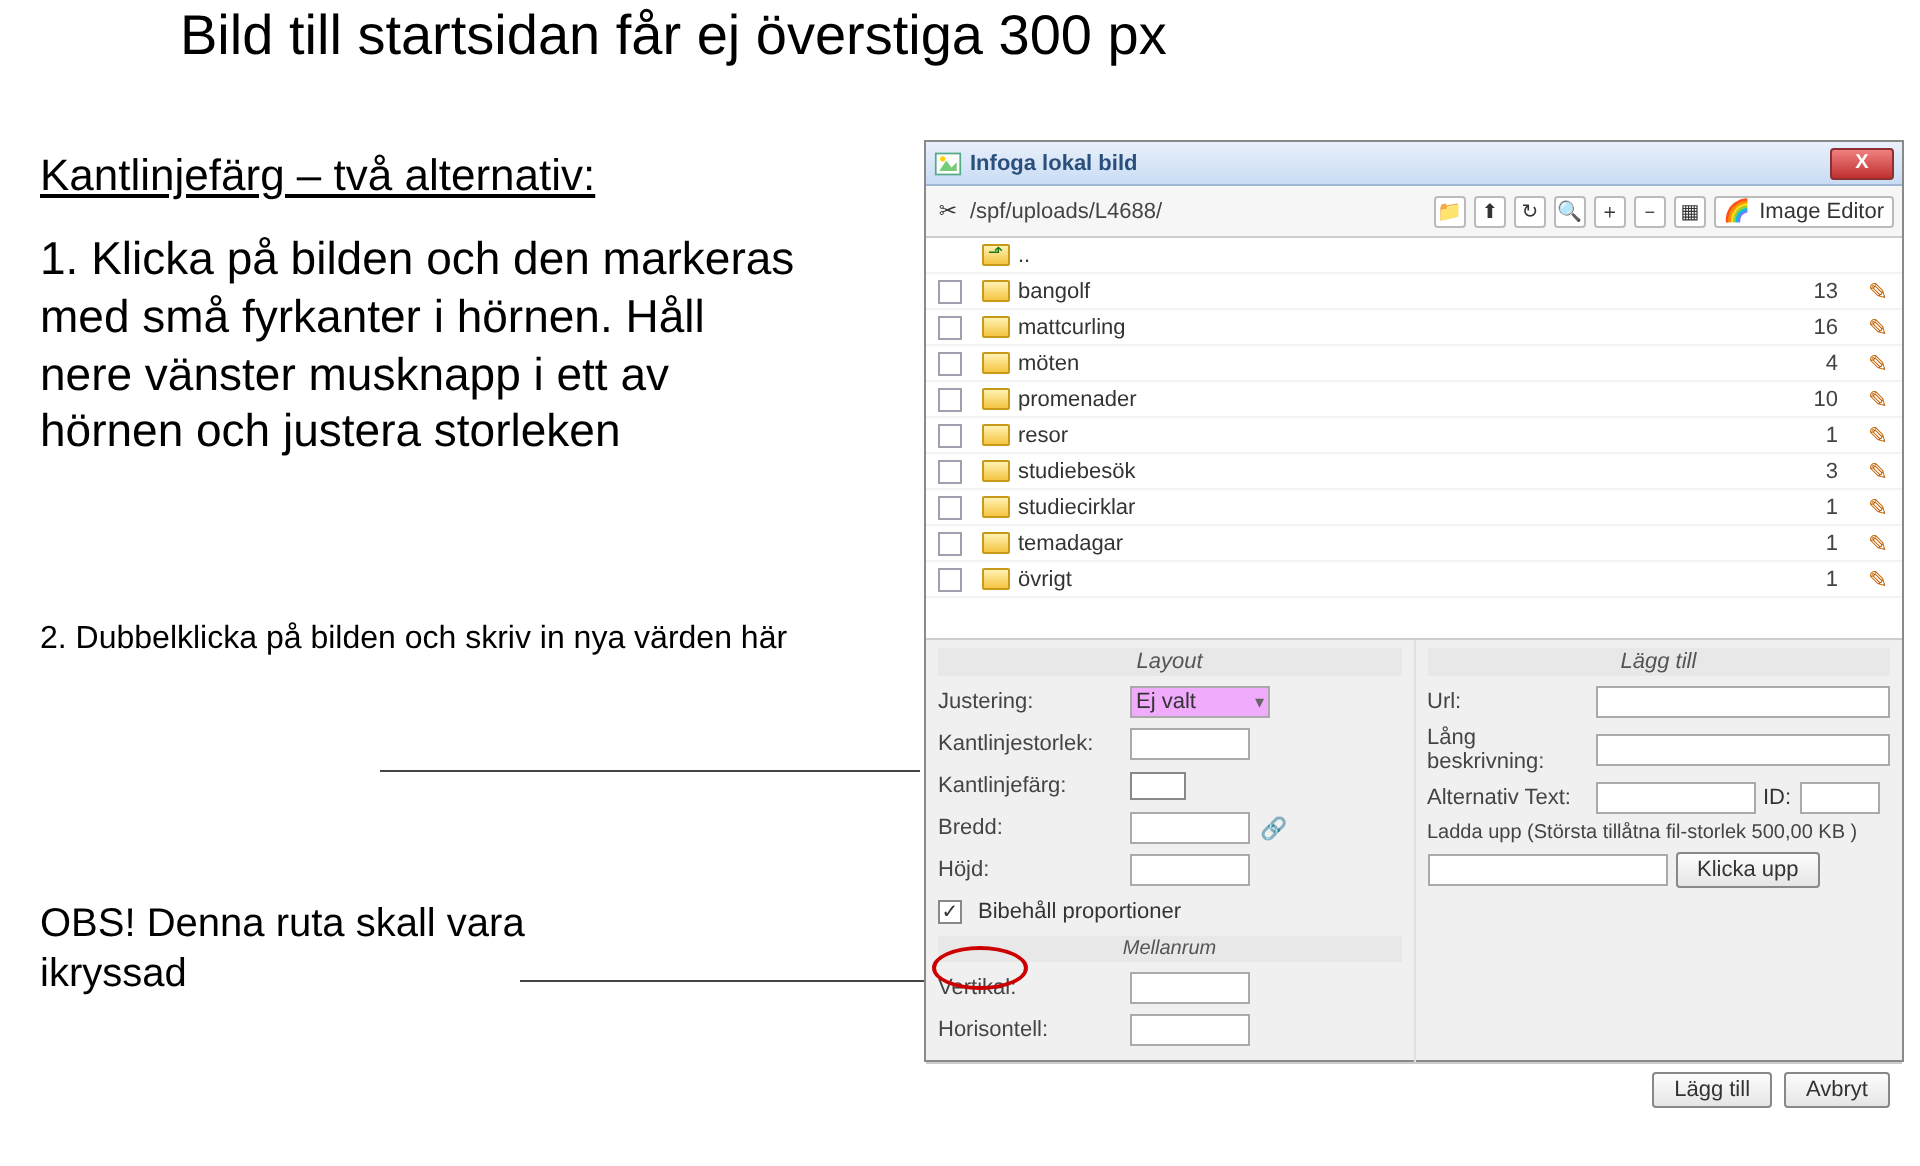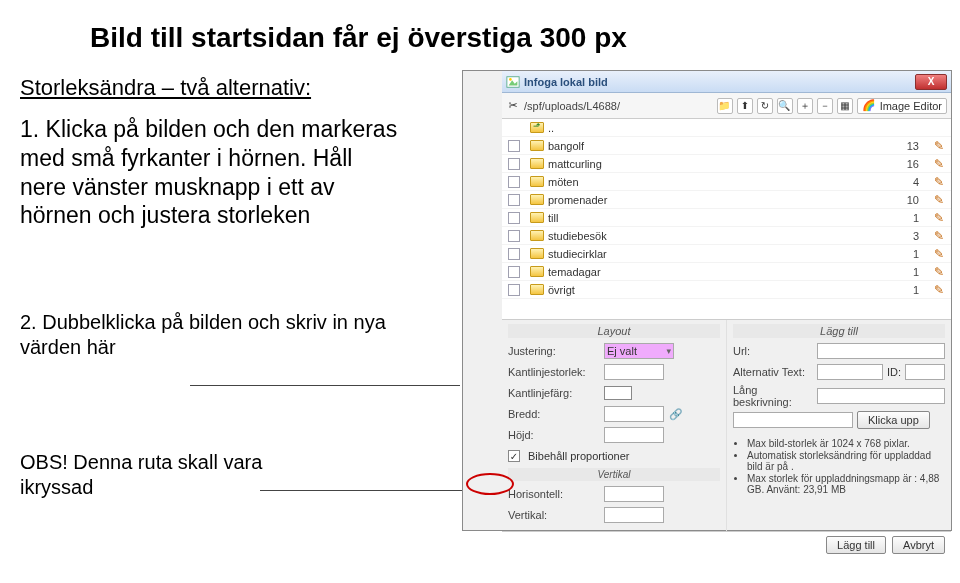--- a/index.html
+++ b/index.html
@@ -7,24 +7,24 @@
     margin: 0;
     width: 960px;
     height: 583px;
     font-family: Arial, Helvetica, sans-serif;
     background: #fff;
     position: relative;
     overflow: hidden;
   }
   .page-title {
     position: absolute;
-    top: 22px;
+    top: 2px;
     left: 90px;
     font-size: 28px;
-    font-weight: bold;
+    font-weight: normal;
     color: #000;
   }
   .subtitle {
     position: absolute;
     top: 75px;
     left: 20px;
     font-size: 22px;
     text-decoration: underline;
     color: #000;
   }
@@ -35,21 +35,21 @@
     width: 380px;
     font-size: 23px;
     line-height: 1.25;
     color: #000;
   }
   .step2 {
     position: absolute;
     top: 310px;
     left: 20px;
     width: 380px;
-    font-size: 20px;
+    font-size: 16px;
     line-height: 1.25;
     color: #000;
   }
   .obs {
     position: absolute;
     top: 450px;
     left: 20px;
     width: 300px;
     font-size: 20px;
     line-height: 1.25;
@@ -77,21 +77,20 @@
   .dialog {
     position: absolute;
     top: 70px;
     left: 462px;
     width: 490px;
     height: 461px;
     background: #f0f0f0;
     border: 1px solid #8a8a8a;
     font-size: 11px;
     color: #333;
-    padding-left: 39px;
   }
   .titlebar {
     height: 22px;
     background: linear-gradient(#e9f0fb,#c9dcf4);
     display: flex;
     align-items: center;
     justify-content: space-between;
     padding: 0 4px;
     border-bottom: 1px solid #9fb7d4;
   }
@@ -168,21 +167,21 @@
   .bullets li{margin-bottom:1px;}
   .ring{position:absolute;border:2px solid #c00;border-radius:50%;}
   .ring-cbx{top:473px;left:466px;width:48px;height:22px;}
   .upload-area{display:flex;flex-direction:column;gap:4px;}
   .small{font-size:10px;}
 </style>
 </head>
 <body>
 
 <div class="page-title">Bild till startsidan får ej överstiga 300 px</div>
-<div class="subtitle">Storleksändra – två alternativ:</div>
+<div class="subtitle">Kantlinjefärg – två alternativ:</div>
 <div class="step1">1. Klicka på bilden och den markeras med små fyrkanter i hörnen. Håll nere vänster musknapp i ett av hörnen och justera storleken</div>
 <div class="step2">2. Dubbelklicka på bilden och skriv in nya värden  här</div>
 <div class="obs">OBS! Denna ruta skall vara ikryssad</div>
 <div class="line1"></div>
 <div class="line2"></div>
 
 <div class="dialog">
   <div class="titlebar">
     <div class="titlebar-left">
       <span class="picicon">
@@ -279,21 +278,21 @@
       <span class="edit">
           <span class="pencil">✎</span>
         </span>
     </div>
     <div class="frow">
       <span class="sel">
           <span class="chk"></span>
         </span>
       <span class="name">
           <span class="fld"></span>
-          <span>till</span>
+          <span>resor</span>
         </span>
       <span class="size">1</span>
       <span class="edit">
           <span class="pencil">✎</span>
         </span>
     </div>
     <div class="frow">
       <span class="sel">
           <span class="chk"></span>
         </span>
@@ -372,58 +371,54 @@
         <span class="linkbtn">🔗</span>
       </div>
       <div class="frow2">
         <span class="flabel">Höjd:</span>
         <span class="finput" style="max-width:60px"><input style=""></span>
       </div>
       <div class="frow2">
         <span class="chkbox">✓</span>
         <span>Bibehåll proportioner</span>
       </div>
-      <div class="sectionhdr small">Vertikal</div>
+      <div class="sectionhdr small">Mellanrum</div>
+      <div class="frow2">
+        <span class="flabel">Vertikal:</span>
+        <span class="finput" style="max-width:60px"><input style=""></span>
+      </div>
       <div class="frow2">
         <span class="flabel">Horisontell:</span>
         <span class="finput" style="max-width:60px"><input style=""></span>
       </div>
-      <div class="frow2">
-        <span class="flabel">Vertikal:</span>
-        <span class="finput" style="max-width:60px"><input style=""></span>
-      </div>
     </div>
 
     <div class="formcol">
       <div class="sectionhdr">Lägg till</div>
       <div class="frow2">
         <span class="flabel-sm">Url:</span>
+        <span class="finput"><input style=""></span>
+      </div>
+      <div class="frow2">
+        <span class="flabel-sm">Lång beskrivning:</span>
         <span class="finput"><input style=""></span>
       </div>
       <div class="frow2">
         <span class="flabel-sm">Alternativ Text:</span>
         <span class="finput" style="max-width:80px"><input style=""></span>
         <span>ID:</span>
         <span class="finput" style="max-width:40px"><input style=""></span>
       </div>
-      <div class="frow2">
-        <span class="flabel-sm">Lång beskrivning:</span>
-        <span class="finput"><input style=""></span>
-      </div>
 
       <div class="upload-area">
+        <span class="uploadnote">Ladda upp (Största tillåtna fil-storlek 500,00 KB )</span>
         <div class="frow2">
           <span class="finput" style="max-width:120px"><input style=""></span>
           <span class="btn">Klicka upp</span>
         </div>
-        <ul class="bullets">
-          <li>Max bild-storlek är 1024 x 768 pixlar.</li>
-          <li>Automatisk storleksändring för uppladdad bild är på .</li>
-          <li>Max storlek för uppladdningsmapp är : 4,88 GB. Använt: 23,91 MB</li>
-        </ul>
       </div>
     </div>
   </div>
 
   <div class="btnrow">
     <span class="btn">Lägg till</span>
     <span class="btn">Avbryt</span>
   </div>
 </div>
 

